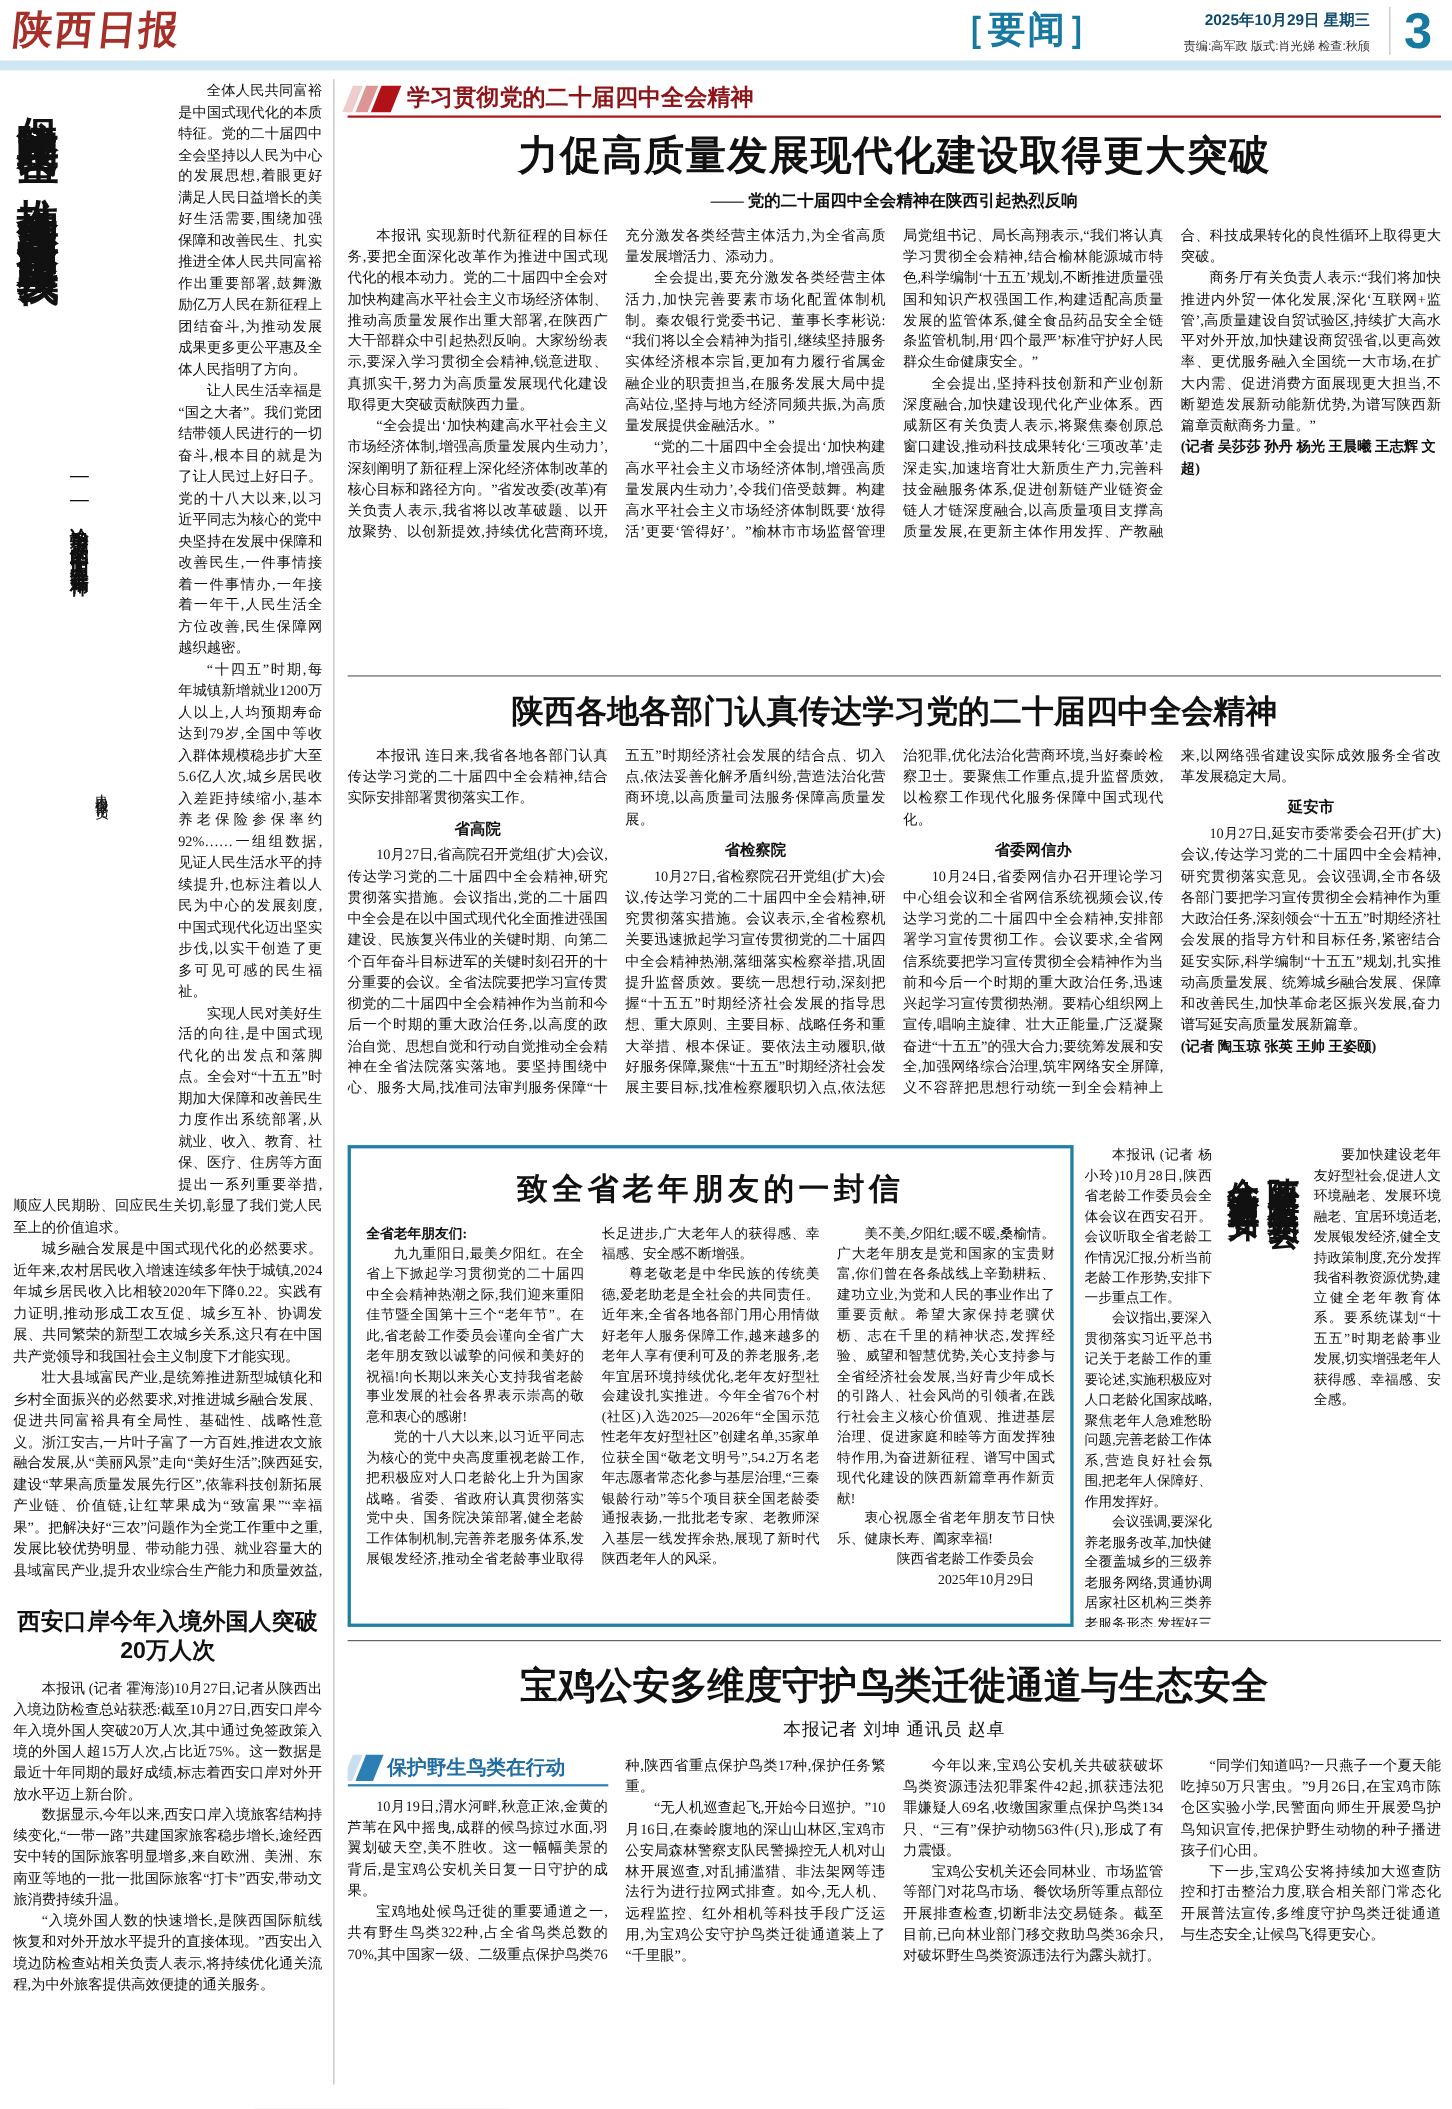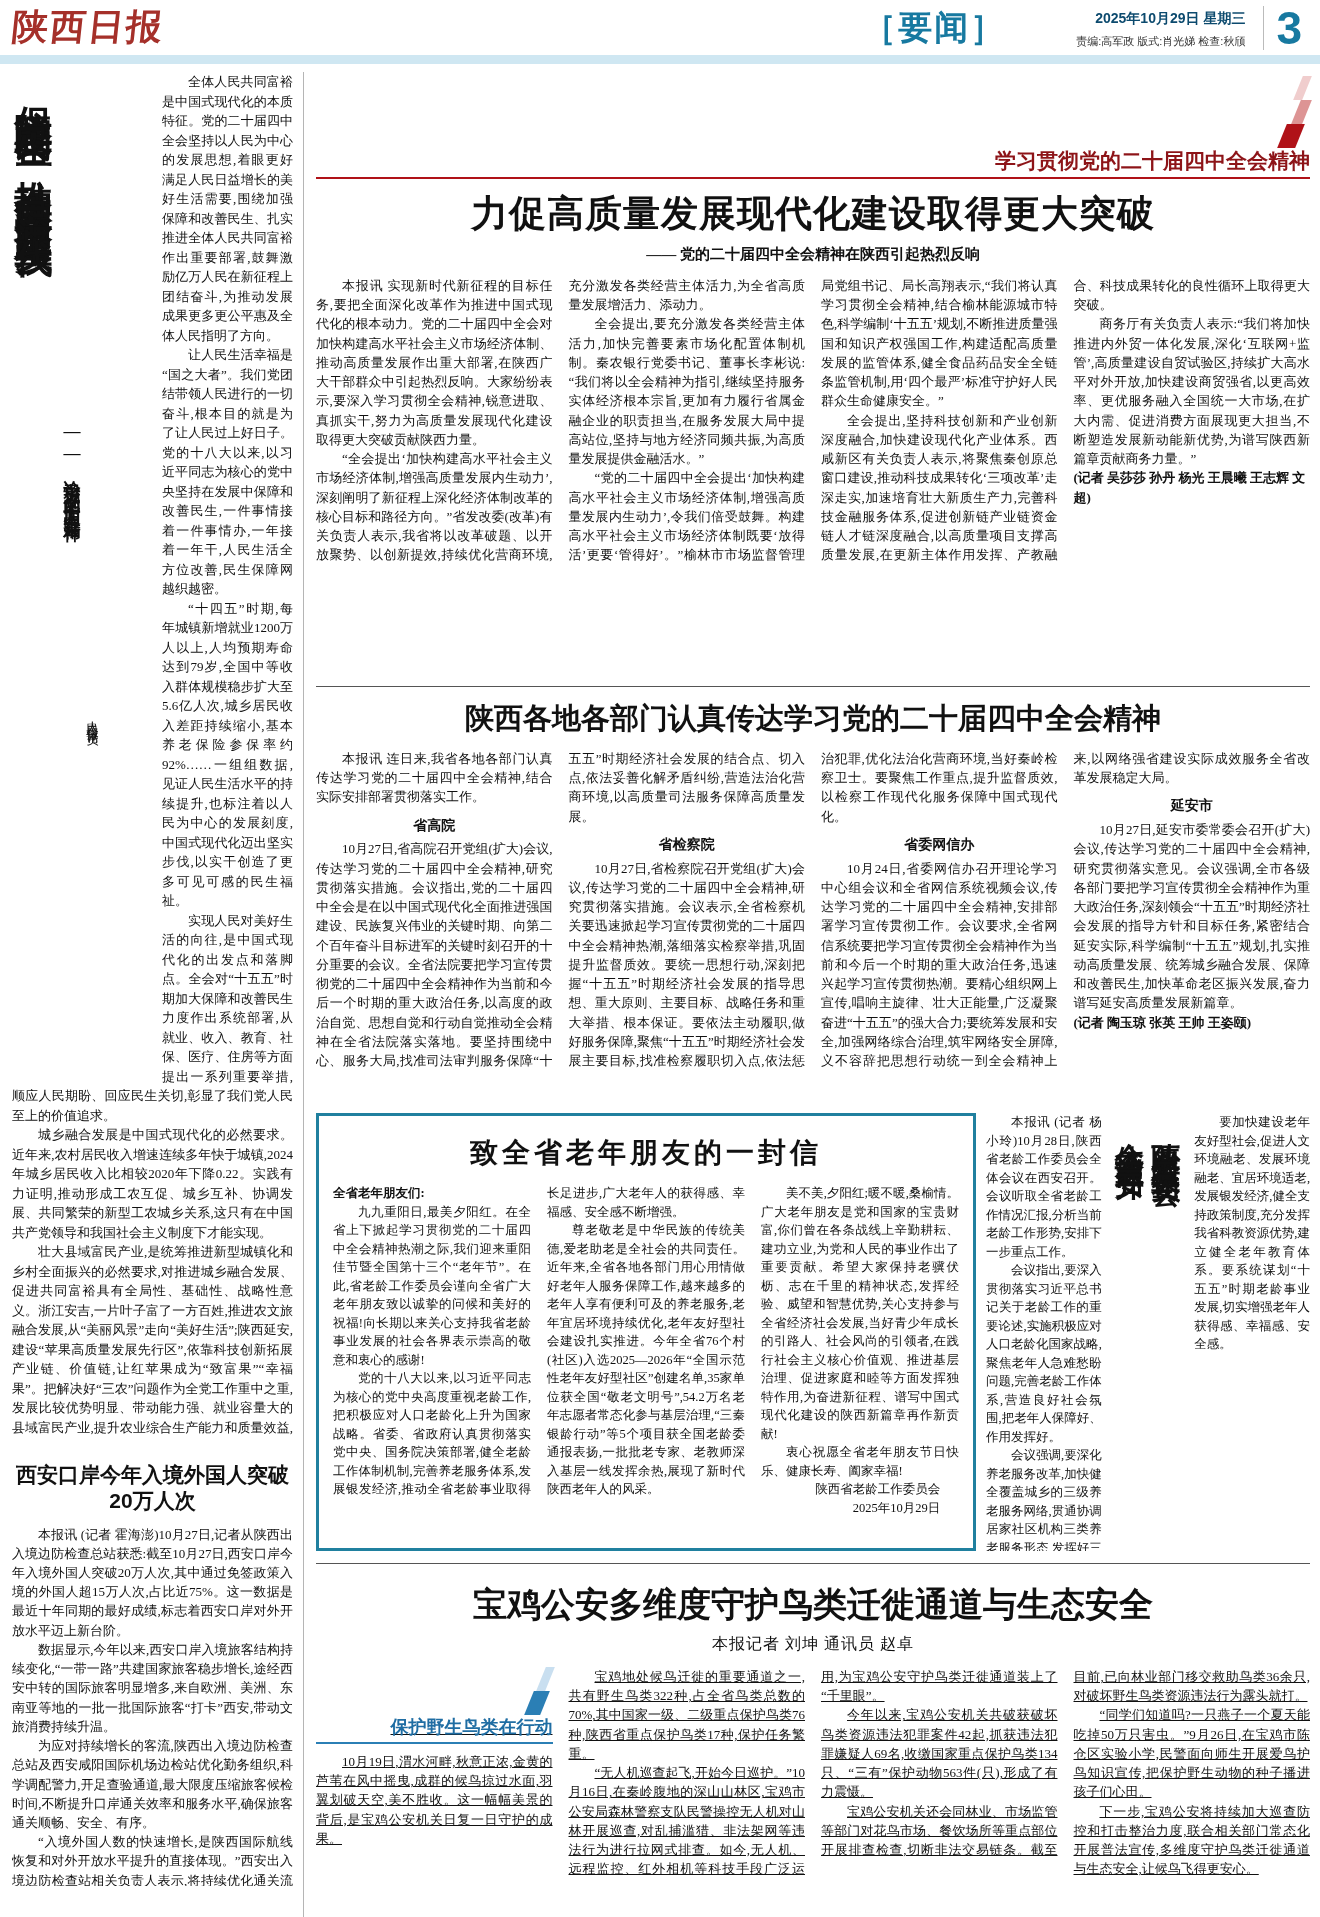--- a/index.html
+++ b/index.html
@@ -33,21 +33,21 @@
   .comm-title{margin:4px 6px 0 0;font-size:38px;font-weight:900;line-height:1.12;
               font-family:"Liberation Sans",sans-serif;letter-spacing:4px;}
   .comm-sub{margin-top:350px;font-size:17px;font-weight:bold;letter-spacing:3px;height:620px;}
   .comm-by{margin-top:640px;font-size:12px;height:200px;letter-spacing:2px;}
   .comm-body p{font-size:13px;line-height:1.5;}
   
   .port{margin-top:16px;height:430px;overflow:hidden;}
   .port h2{margin:6px 0 10px 0;text-align:center;font-size:21px;line-height:1.25;
            font-family:"Liberation Sans",sans-serif;font-weight:900;}
   
-  .kicker{display:flex;align-items:flex-end;border-bottom:2px solid #b01218;padding-bottom:3px;margin:4px 0 10px 0;flex-direction:column;}
+  .kicker{display:flex;align-items:flex-end;border-bottom:2px solid #b01218;padding-bottom:3px;margin:4px 0 10px 0;}
   .flag{display:inline-block;height:24px;transform:skewX(-22deg);margin-right:3px;}
   .f1{width:9px;background:#f0cdcd;}
   .f2{width:11px;background:#dd9494;}
   .f3{width:18px;background:#b01218;margin-right:10px;}
   .kicker-text{font-size:21px;font-weight:bold;color:#8d1418;font-family:"Liberation Sans",sans-serif;line-height:26px;}
   .lead h1{margin:10px 0 6px 0;text-align:center;font-size:37px;letter-spacing:1px;
            font-family:"Liberation Sans",sans-serif;font-weight:700;}
   .lead .subtitle{text-align:center;font-size:15px;font-weight:bold;margin:2px 0 12px 0;}
   .cols{column-gap:16px;}
   .cols4{column-count:4;}
@@ -69,21 +69,21 @@
   .meeting{flex:1;display:flex;gap:8px;height:438px;overflow:hidden;}
   .meet-col{flex:1;min-width:0;}
   .meet-col p{font-size:12.5px;}
   .meet-title{writing-mode:vertical-rl;text-orientation:upright;font-size:29px;font-weight:900;
               font-family:"Liberation Sans",sans-serif;letter-spacing:4px;padding:6px 2px;line-height:1.25;}
   .vt-line{display:block;}
   
   .birds{border-top:1px solid #555;margin-top:12px;padding-top:10px;}
   .birds h1{margin:8px 0 6px 0;text-align:center;font-size:34px;font-family:"Liberation Sans",sans-serif;font-weight:900;}
   .birds .byline{text-align:center;font-size:16px;margin:4px 0 12px 0;letter-spacing:1px;}
-  .birds-body{height:300px;overflow:hidden;text-decoration:underline;}
+  .birds-body{height:300px;overflow:hidden;}
   .kicker.blue{border-bottom:2px solid #2b7fb5;display:flex;margin:0 0 8px 0;break-inside:avoid;}
   .b1{width:9px;background:#c9dff0;}
   .b2{width:16px;background:#2b7fb5;margin-right:8px;}
   .kicker.blue .kicker-text{color:#1f6da3;font-size:18px;line-height:24px;}
 </style>
 </head>
 <body>
 
 <div class="page">
 
@@ -118,21 +118,20 @@
             <p>壮大县域富民产业,是统筹推进新型城镇化和乡村全面振兴的必然要求,对推进城乡融合发展、促进共同富裕具有全局性、基础性、战略性意义。浙江安吉,一片叶子富了一方百姓,推进农文旅融合发展,从“美丽风景”走向“美好生活”;陕西延安,建设“苹果高质量发展先行区”,依靠科技创新拓展产业链、价值链,让红苹果成为“致富果”“幸福果”。把解决好“三农”问题作为全党工作重中之重,发展比较优势明显、带动能力强、就业容量大的县域富民产业,提升农业综合生产能力和质量效益,提升强农惠农富农政策效能,一定能带领广大农民群众共同奔向中国式现代化的美好未来。</p>
           </div>
 
       </section>
 
       <section class="port">
         <h2>西安口岸今年入境外国人突破20万人次</h2>
         <div class="port-body">
             <p>本报讯 (记者 霍海澎)10月27日,记者从陕西出入境边防检查总站获悉:截至10月27日,西安口岸今年入境外国人突破20万人次,其中通过免签政策入境的外国人超15万人次,占比近75%。这一数据是最近十年同期的最好成绩,标志着西安口岸对外开放水平迈上新台阶。</p>
             <p>数据显示,今年以来,西安口岸入境旅客结构持续变化,“一带一路”共建国家旅客稳步增长,途经西安中转的国际旅客明显增多,来自欧洲、美洲、东南亚等地的一批一批国际旅客“打卡”西安,带动文旅消费持续升温。</p>
-            <p>为应对持续增长的客流,陕西出入境边防检查总站及西安咸阳国际机场边检站优化勤务组织,科学调配警力,开足查验通道,最大限度压缩旅客候检时间,不断提升口岸通关效率和服务水平,确保旅客通关顺畅、安全、有序。</p>
             <p>“入境外国人数的快速增长,是陕西国际航线恢复和对外开放水平提升的直接体现。”西安出入境边防检查站相关负责人表示,将持续优化通关流程,为中外旅客提供高效便捷的通关服务。</p>
           </div>
       </section>
     </aside>
 
     <main class="maincol">
 
       <section class="lead">
         <div class="kicker red">
           <span class="flag f1"></span>

